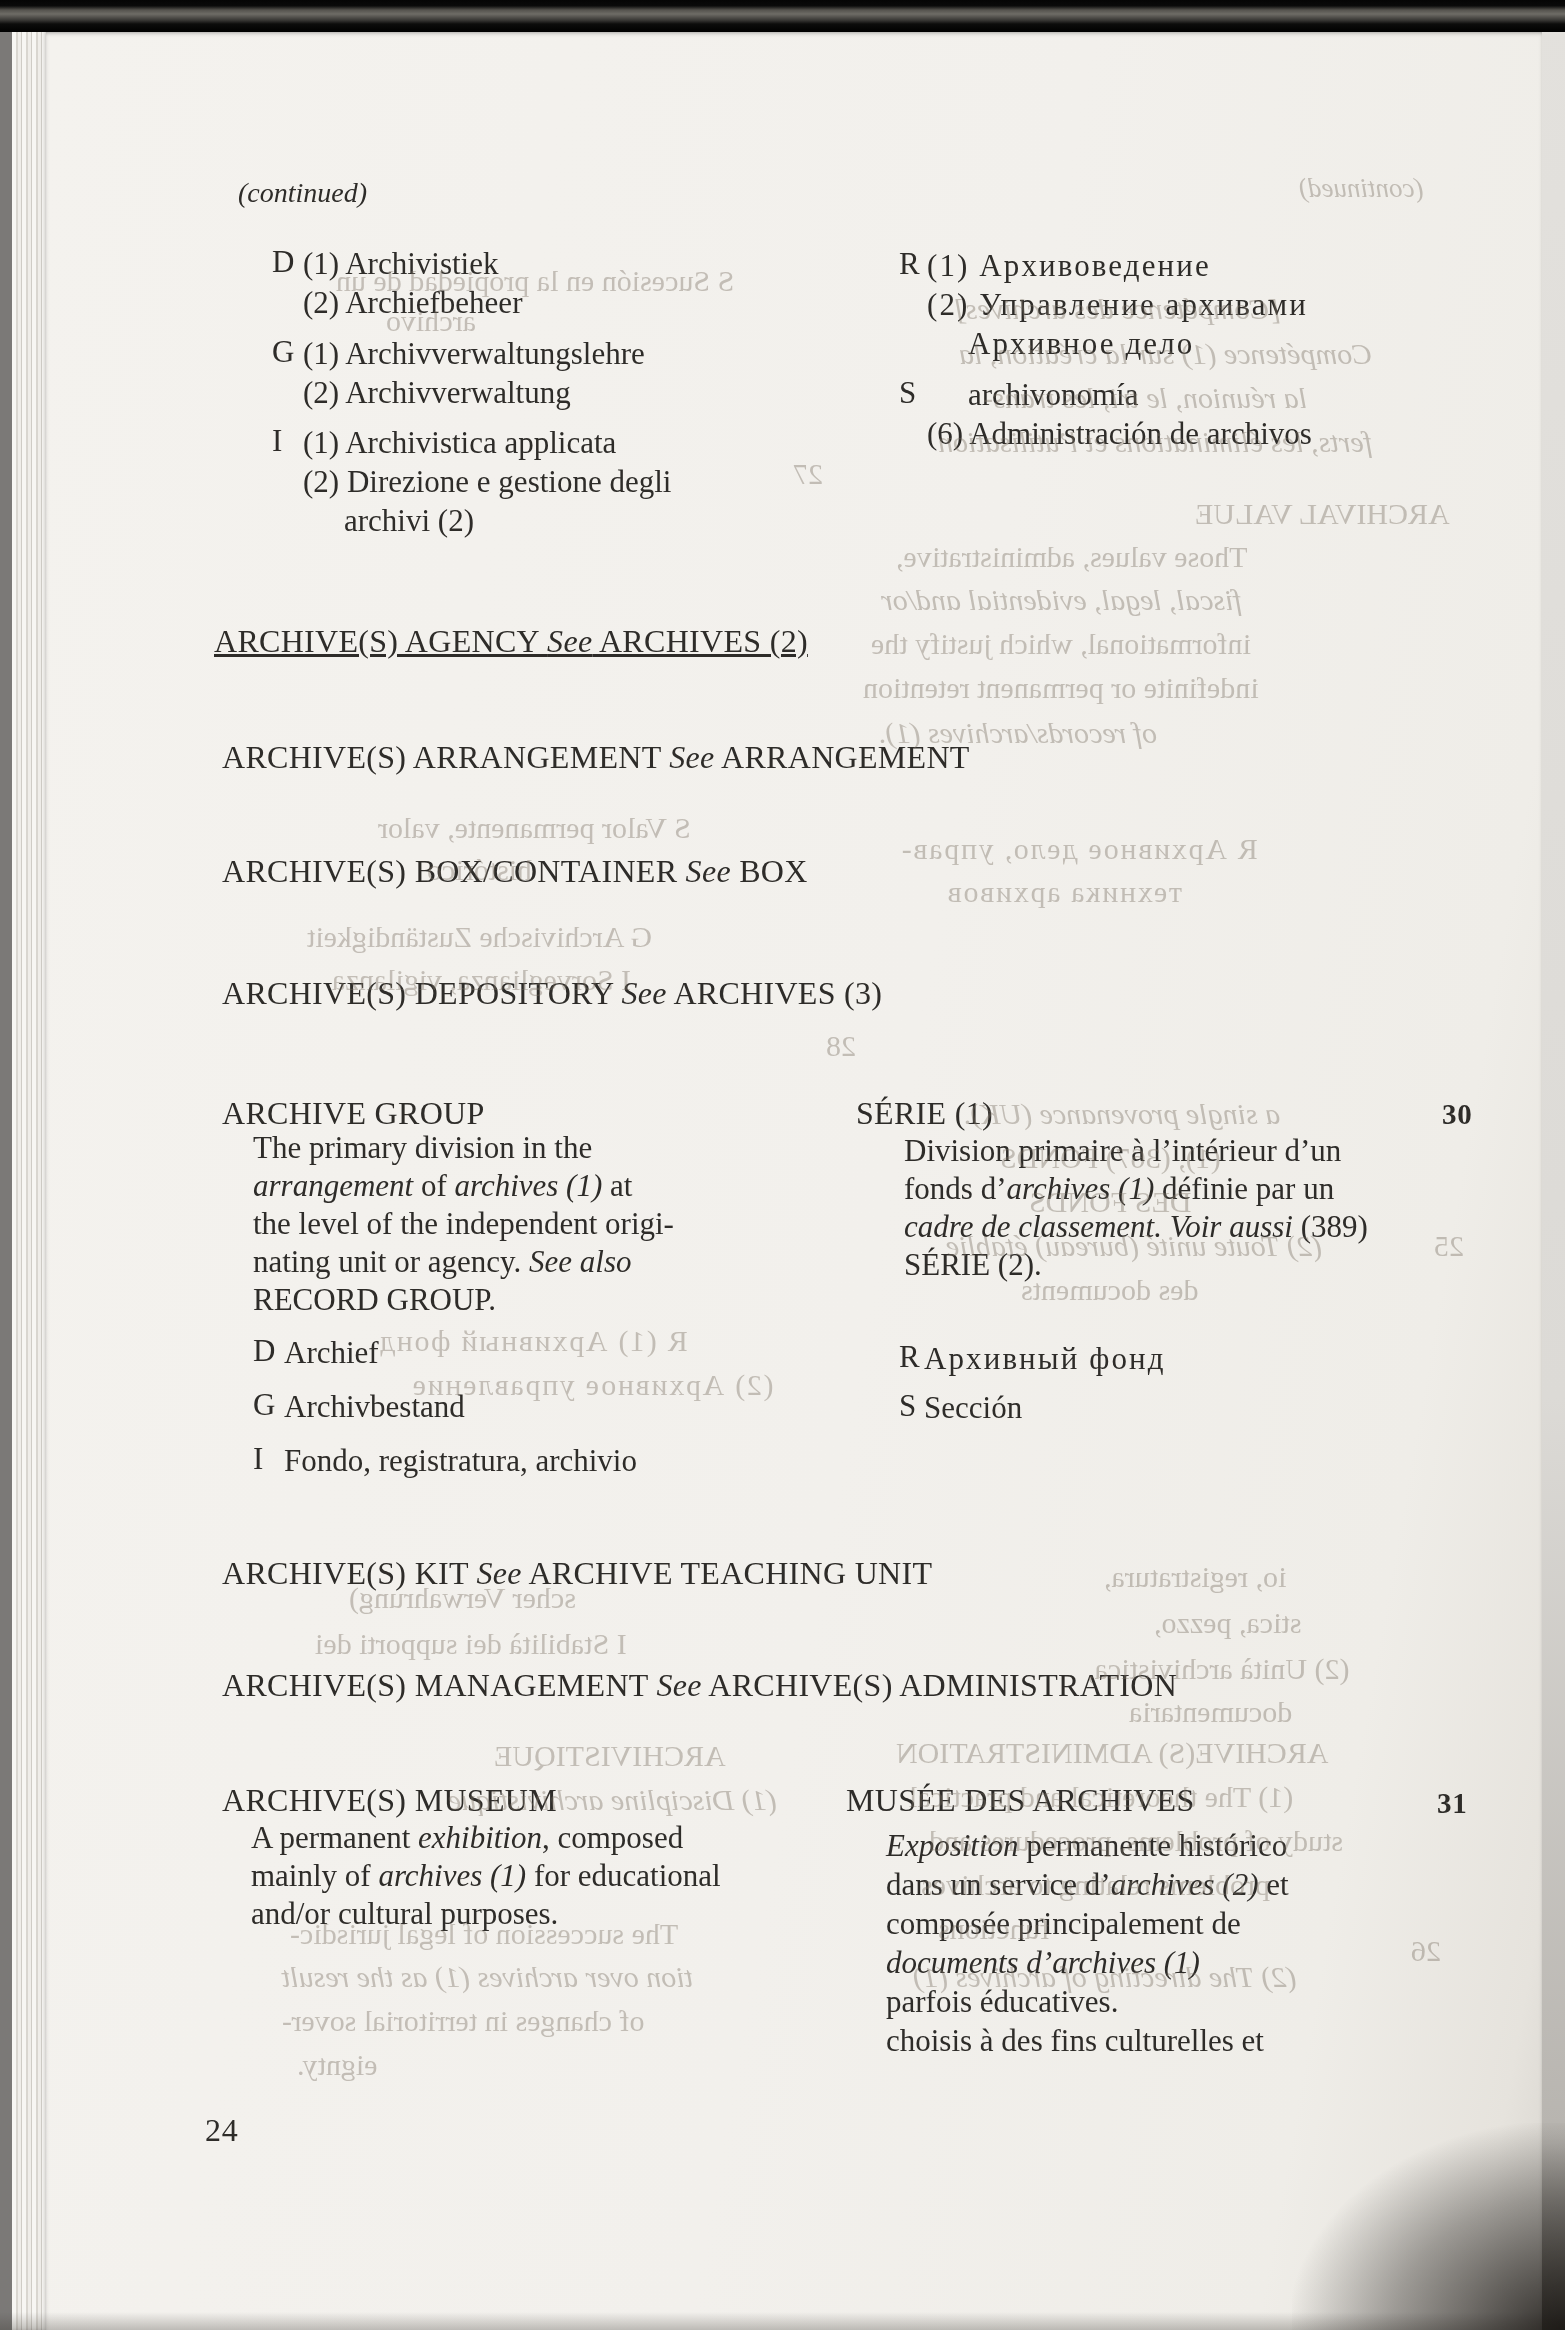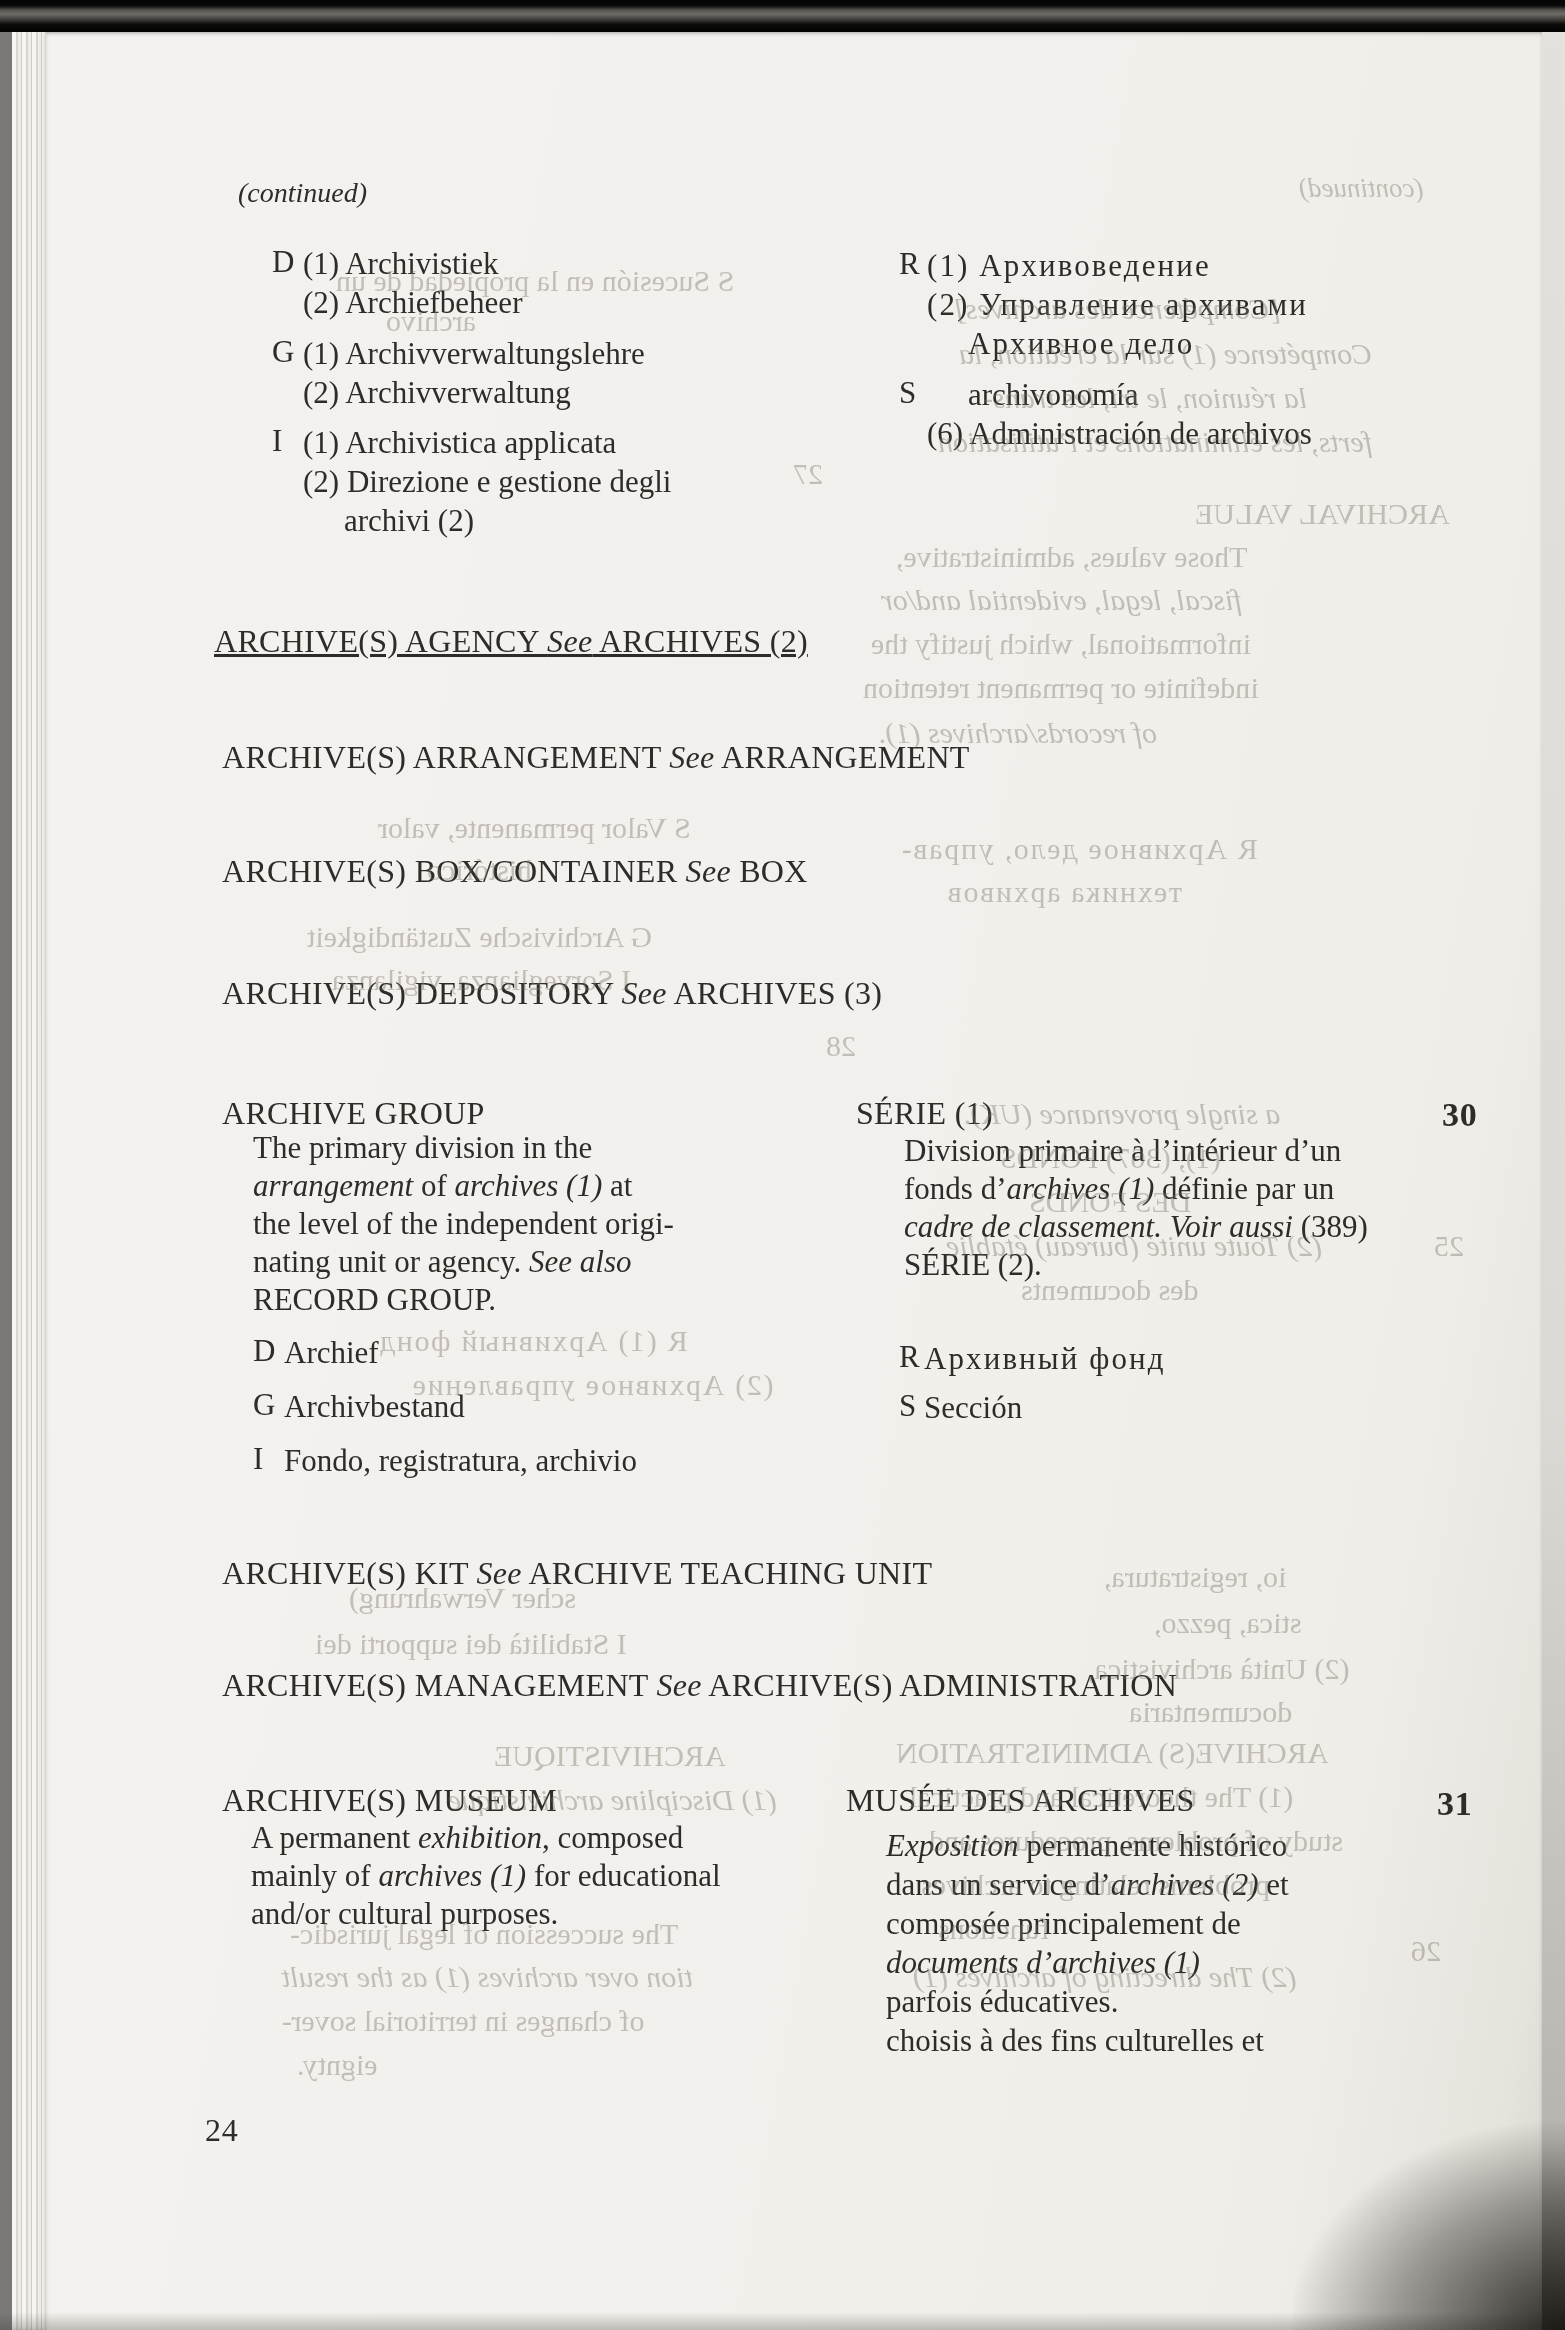--- a/index.html
+++ b/index.html
@@ -38,21 +38,21 @@
   }
   .corner-shadow{
     position:absolute;right:0;bottom:0;width:274px;height:207px;z-index:7;
     background:radial-gradient(ellipse at 100% 100%,rgba(18,15,12,.85) 0%,rgba(18,15,12,.35) 45%,rgba(18,15,12,0) 72%);
   }
   
   .t{position:absolute;white-space:nowrap;font-size:31px;line-height:39px;}
   .caps{font-size:32px;letter-spacing:0.3px;}
   .it,{font-style:italic;}
   .it{font-style:italic;}
-  .entry-num{font-size:34px;font-weight:700;letter-spacing:0.8px;text-align:center;}
+  .entry-num{font-size:29px;font-weight:700;letter-spacing:0.8px;text-align:center;}
   .def{position:absolute;font-size:31px;line-height:38px;}
   .def .line{white-space:nowrap;}
   .lang-block{position:absolute;font-size:31px;}
   .lang-group{display:flex;margin-bottom:11.6px;}
   .lang-group:last-child{margin-bottom:0;}
   .lang-label{flex:0 0 31px;}
   .lang-lines{display:flex;flex-direction:column;}
   .lang-lines .ln{line-height:39px;white-space:nowrap;}
   .lang-lines .cont{margin-left:41px;}
   .langs2 .lang-group{margin-bottom:15px;}

